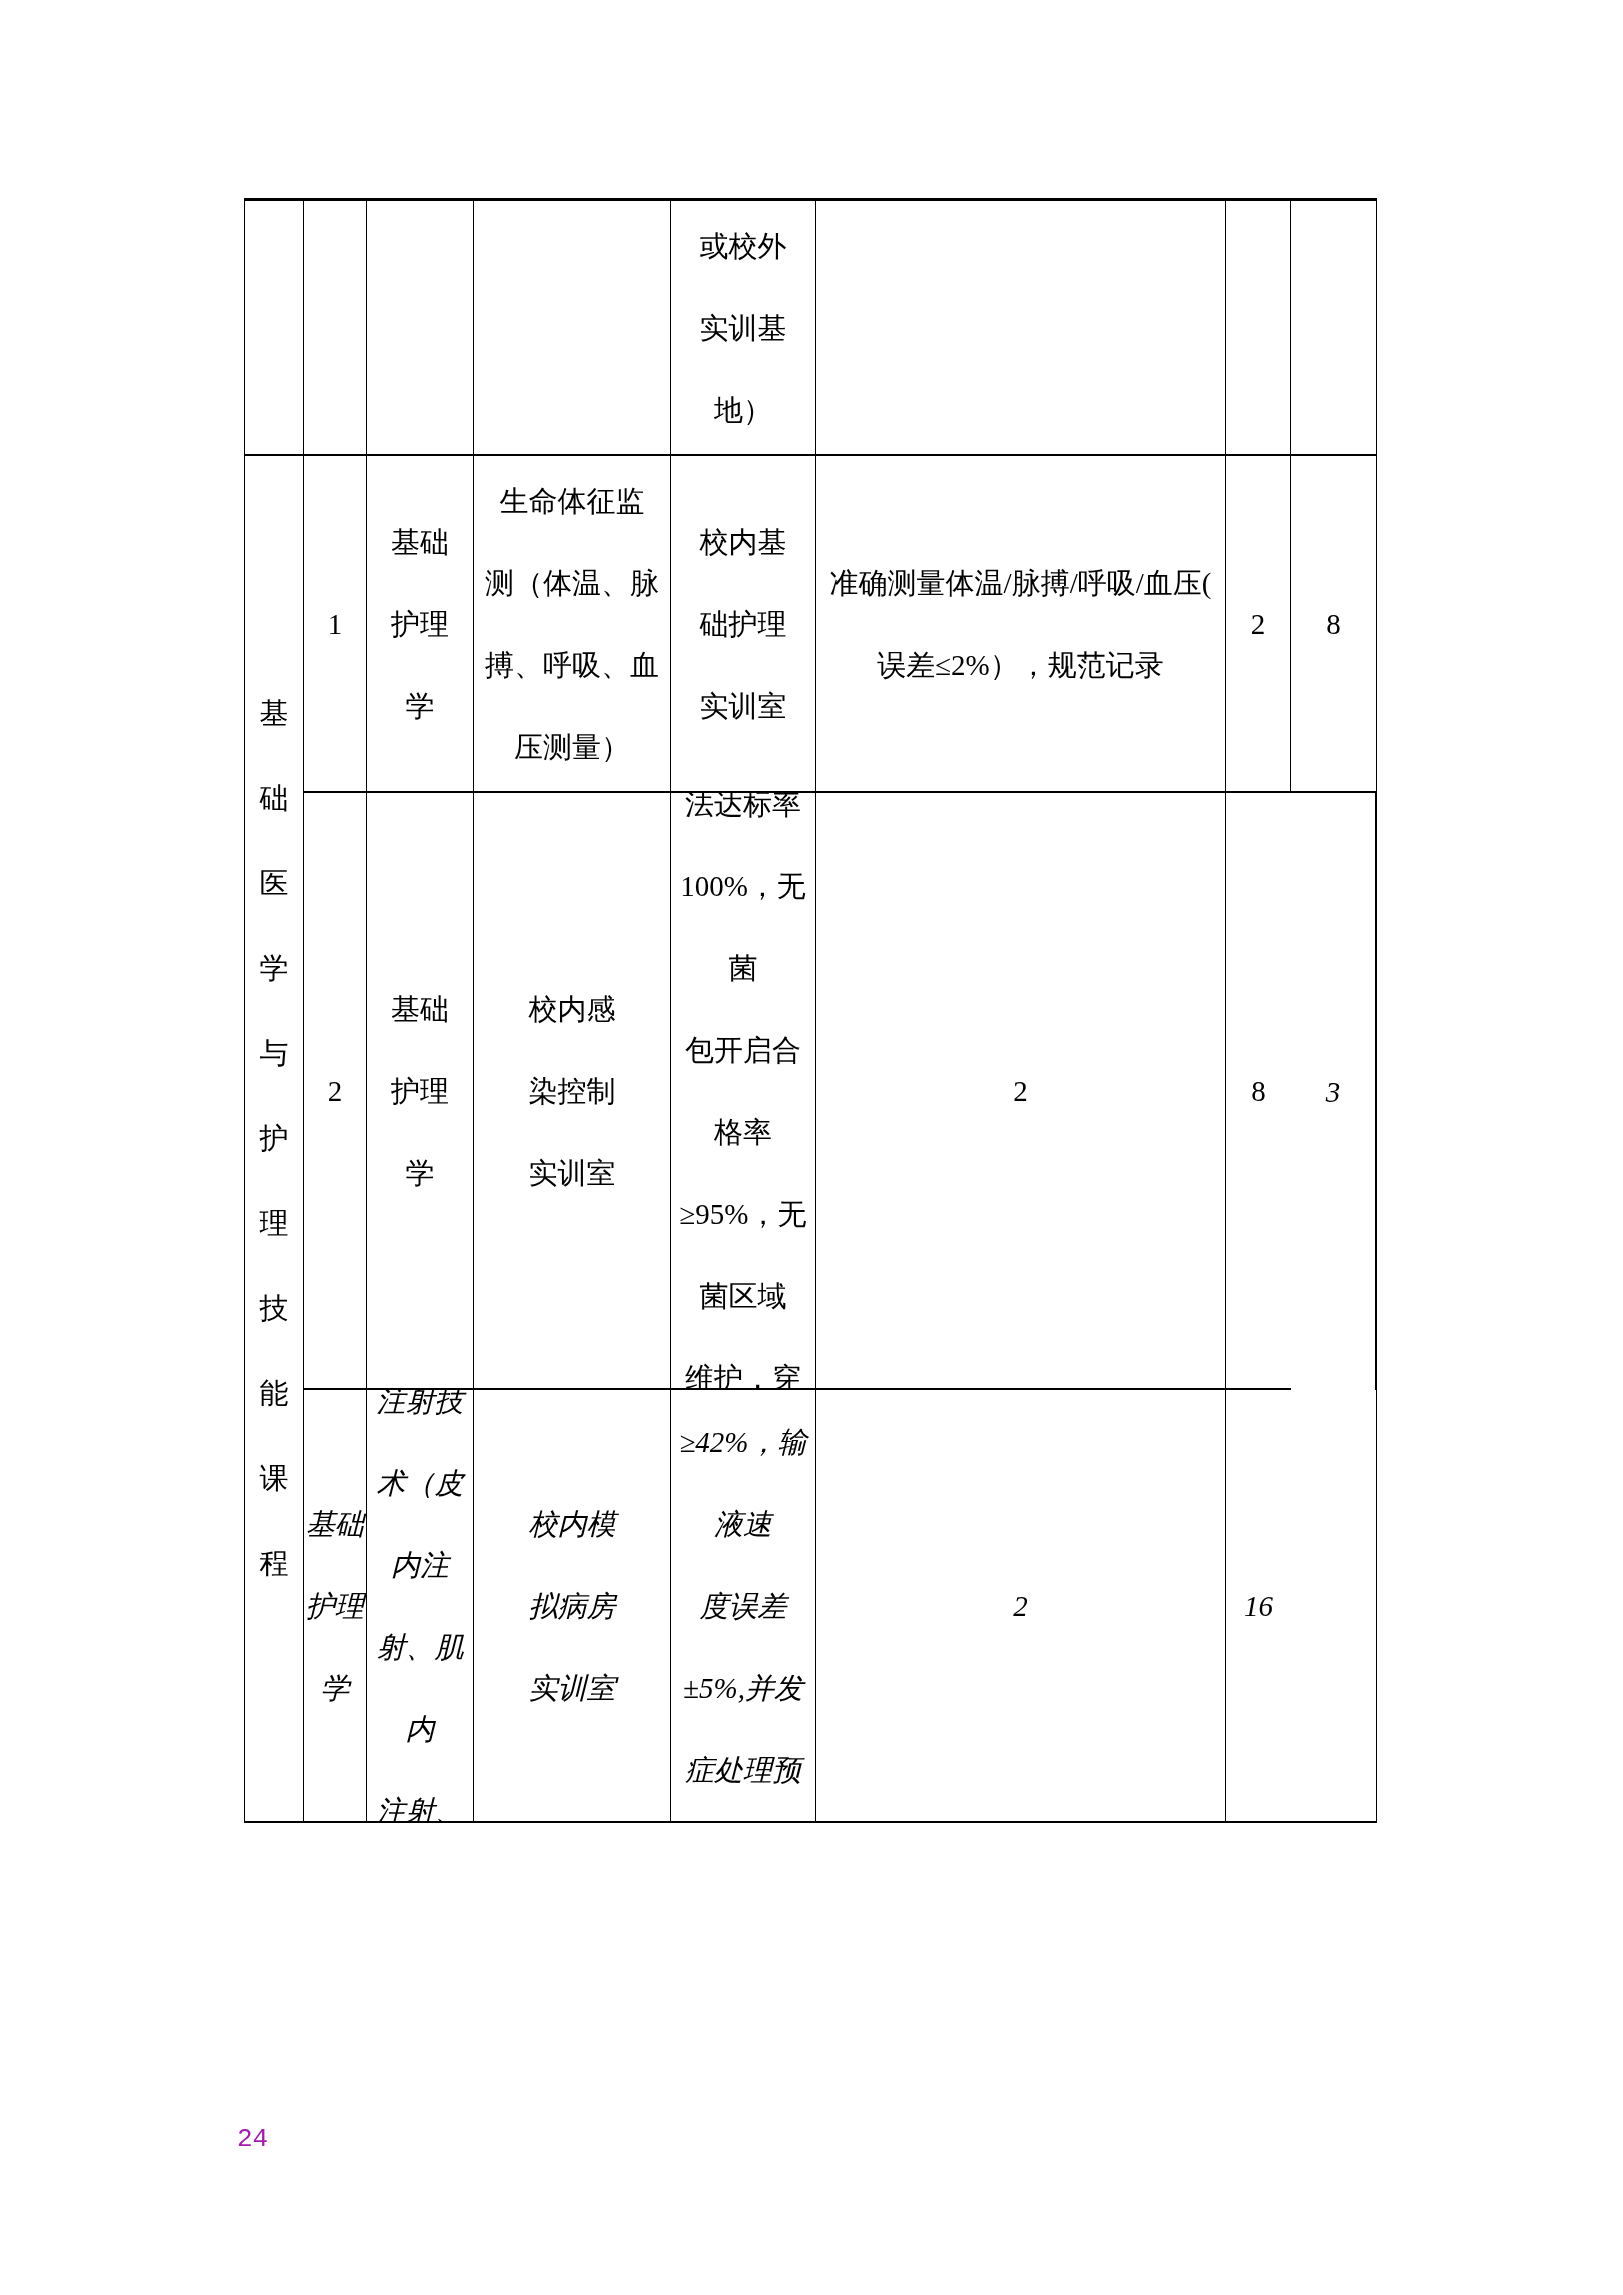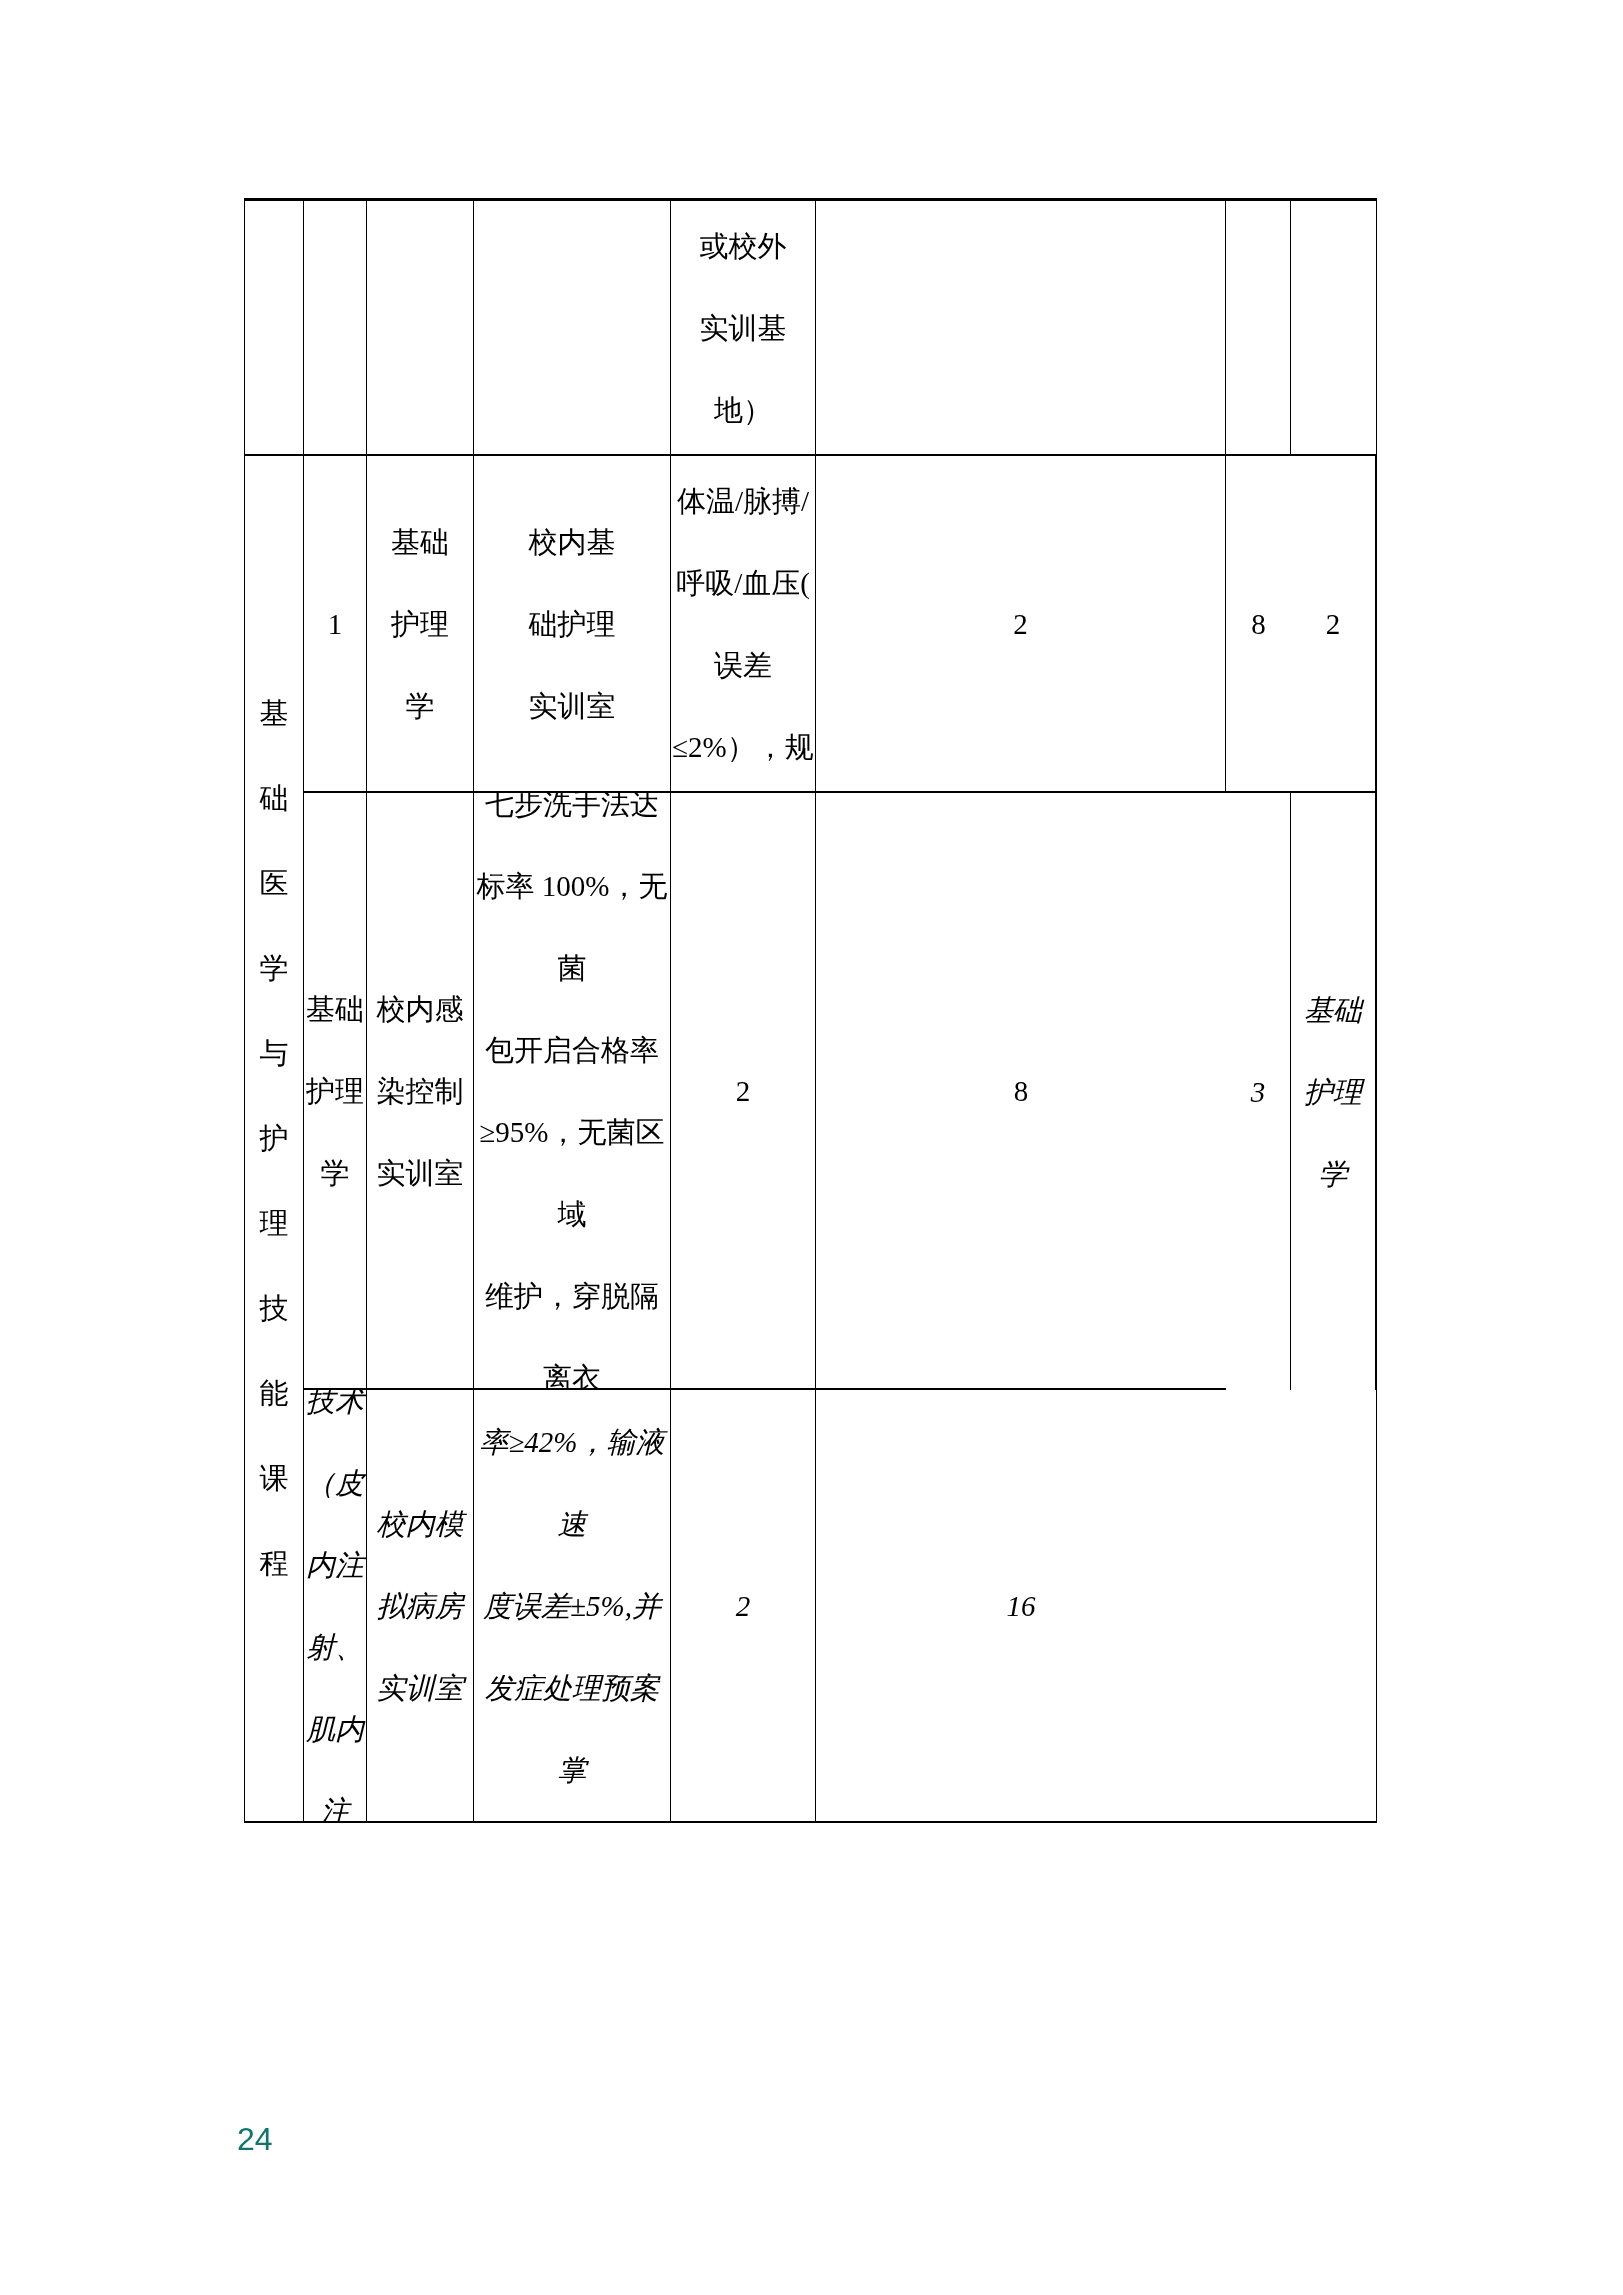--- a/index.html
+++ b/index.html
@@ -46,24 +46,24 @@
   .cat-cell {
     grid-column: 1;
     grid-row: 2 / 5;
     line-height: 85px;
     border-bottom: none;
   }
   .page-number {
     position: absolute;
     left: 237px;
     top: 2125px;
-    font-family: Liberation Sans, sans-serif;
-    font-size: 32px;
+    font-family: Liberation Mono, monospace;
+    font-size: 26px;
     line-height: 29px;
-    color: #0f766e;
+    color: #a21caf;
   }
 </style>
 </head>
 <body>
 
 <div class="page">
 
   <div class="course-table">
 
     <div class="t-cell"></div>
@@ -86,20 +86,24 @@
 理
 技
 能
 课
 程</div>
 
     <div class="t-cell">1</div>
     <div class="t-cell">基础
 护理
 学</div>
+    <div class="t-cell">生命体征监
+测（体温、脉
+搏、呼吸、血
+压测量）</div>
     <div class="t-cell">校内基
 础护理
 实训室</div>
     <div class="t-cell">准确测量体温/脉搏/呼吸/血压(
 误差≤2%），规范记录</div>
     <div class="t-cell">2</div>
     <div class="t-cell col-last">8</div>
 
     <div class="t-cell">2</div>
     <div class="t-cell">基础

